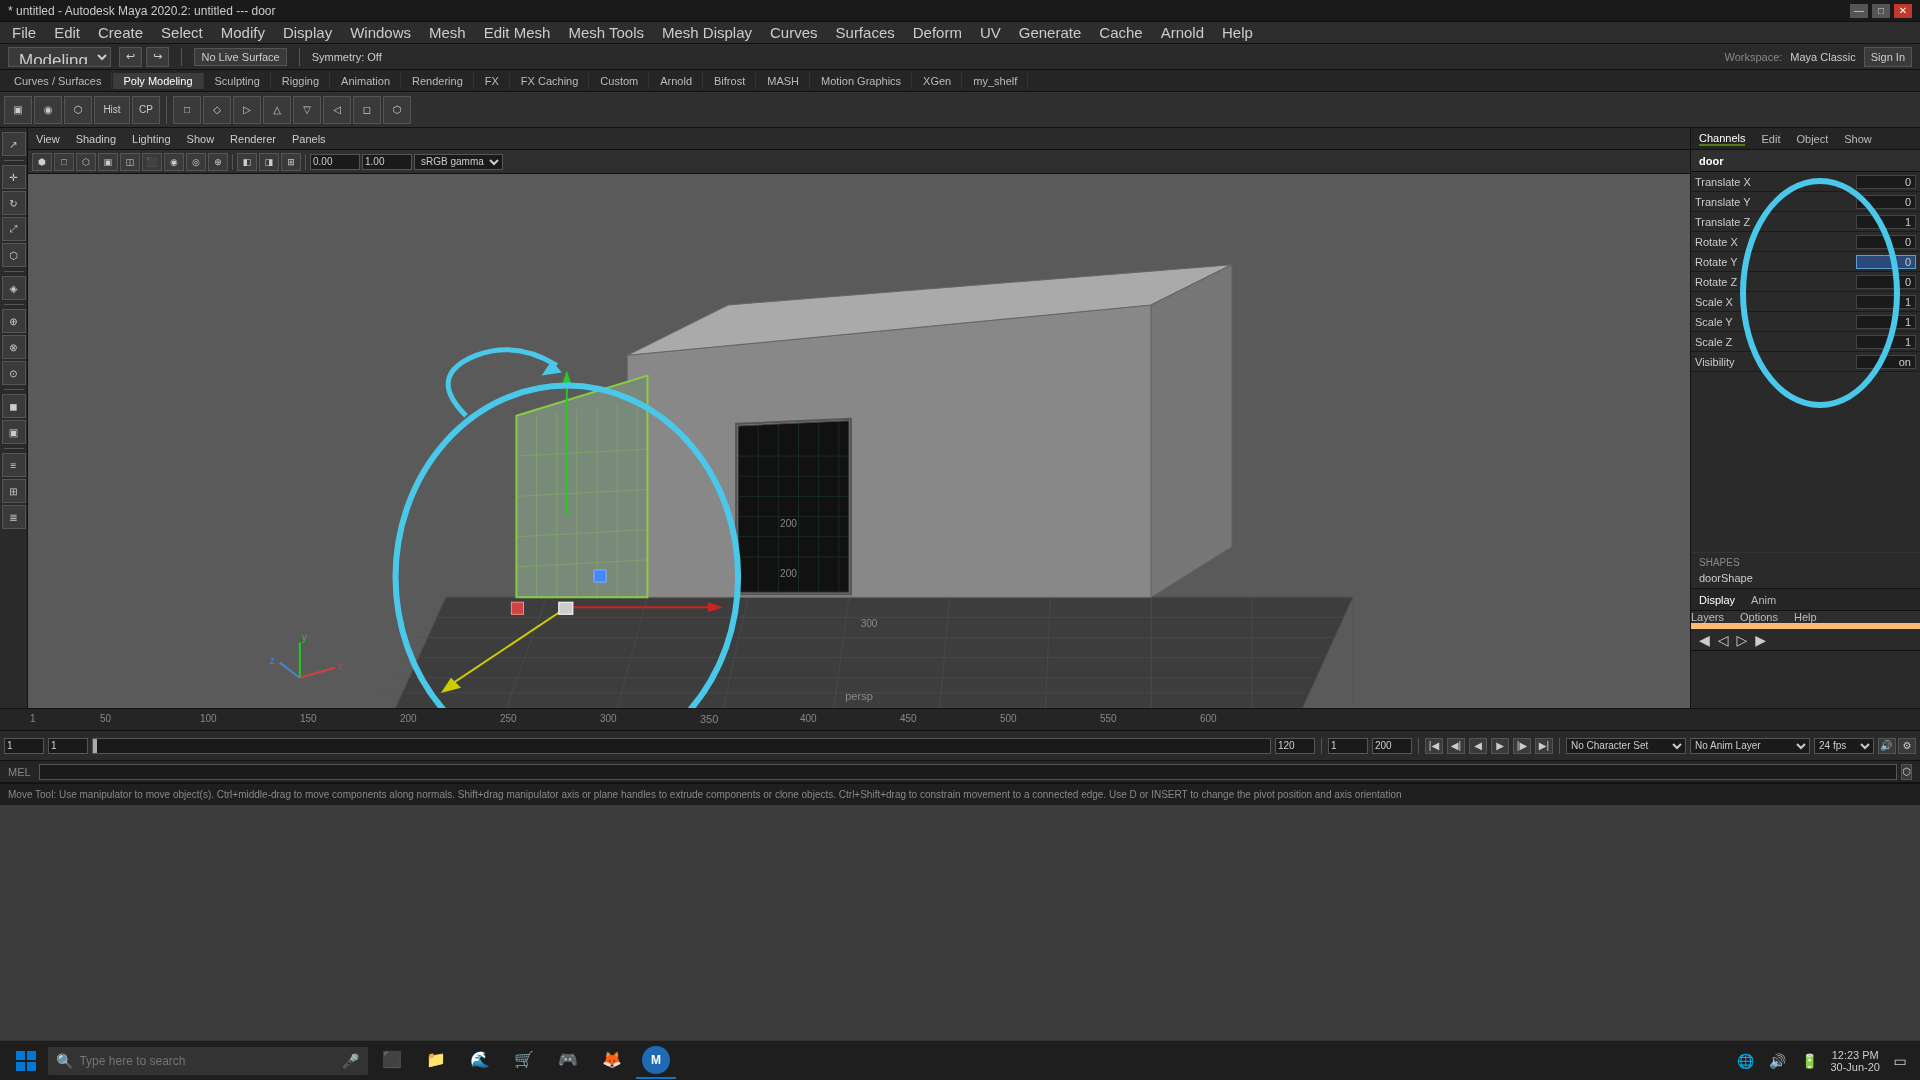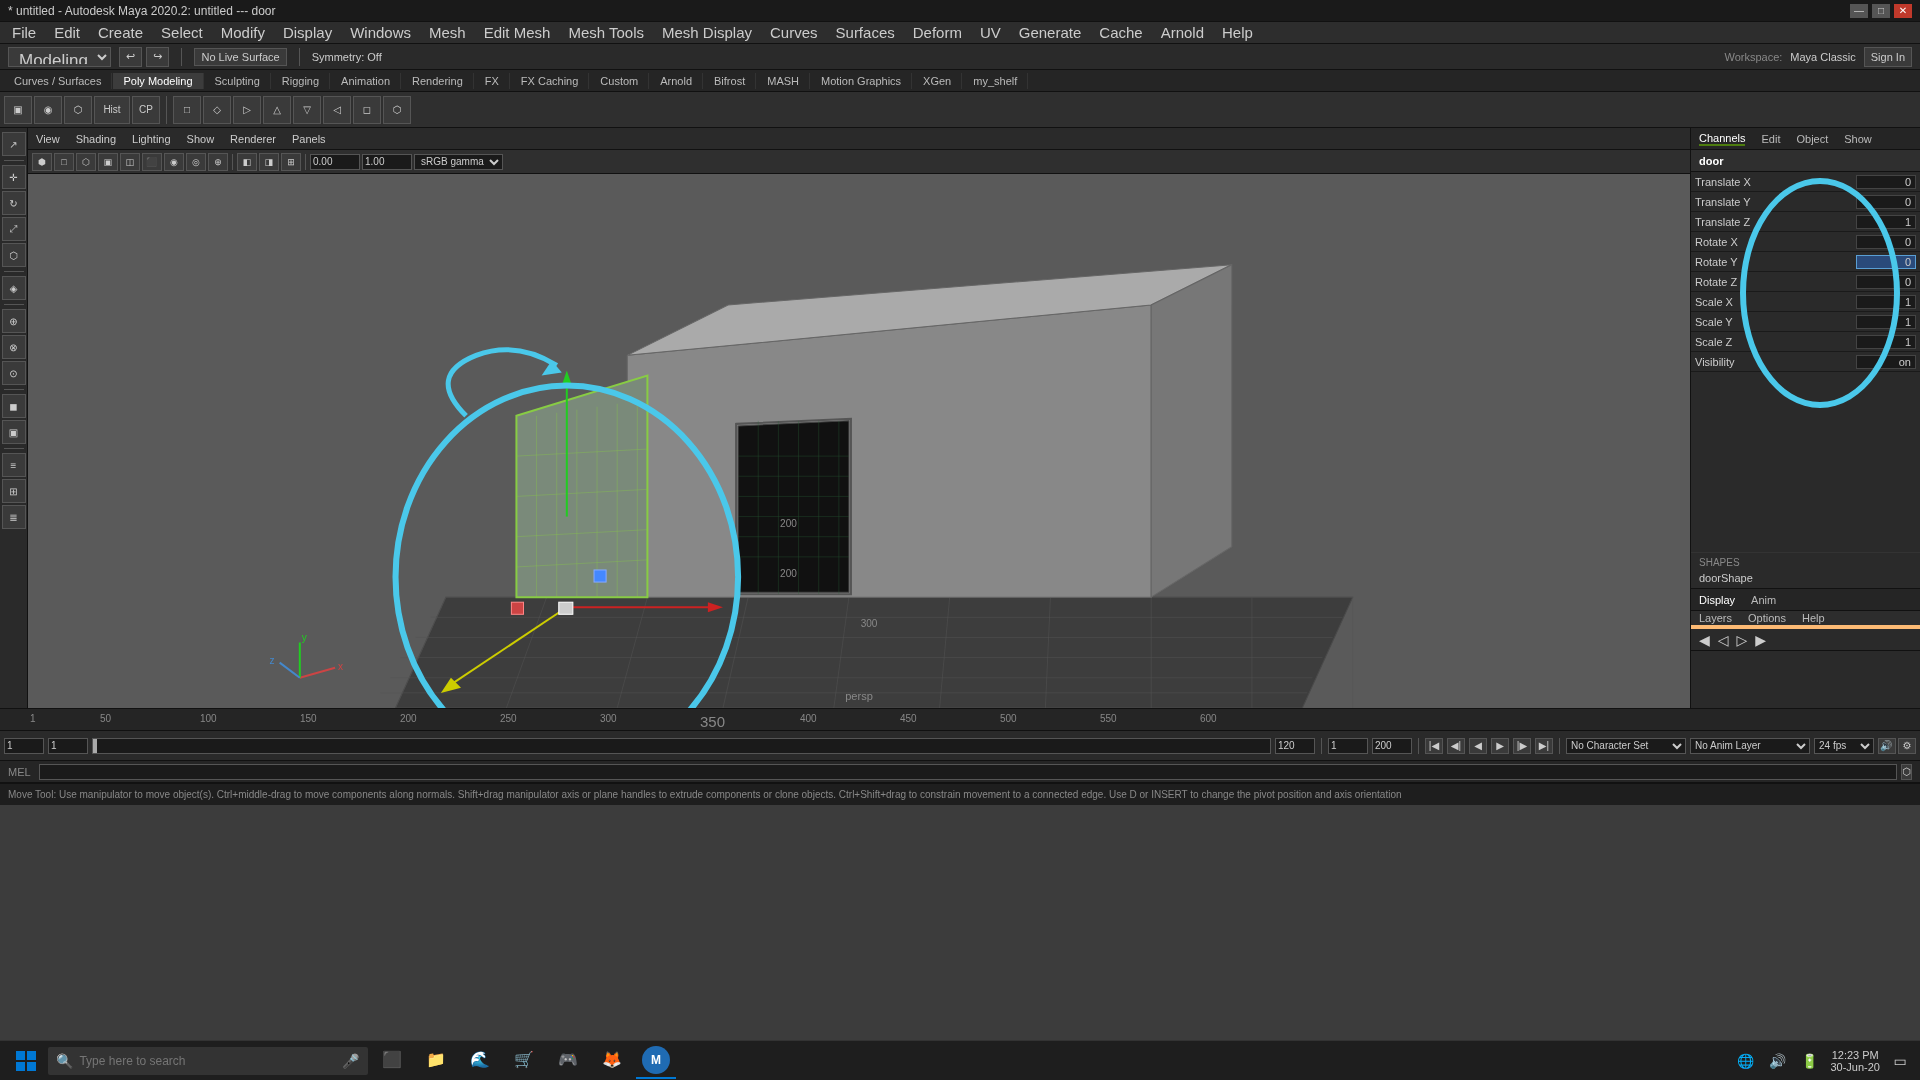--- a/index.html
+++ b/index.html
@@ -107,21 +107,21 @@
     
     #right-panel-bottom {
       height: 120px; border-top: 1px solid #111; background: #2a2a2a;
     }
     #display-anim-tabs {
       height: 22px; background: #252525; display: flex; align-items: center; padding: 0 8px; border-bottom: 1px solid #111; gap: 16px;
     }
     .da-tab { font-size: 11px; color: #bbb; cursor: pointer; }
     .da-tab.active { color: #fff; }
     #layers-options-help {
-      height: 18px; display: flex; align-items: center; padding: 0 8px; border-bottom: 4px solid #fdba74; gap: 16px; background: #2d2d2d;
+      height: 18px; display: flex; align-items: center; padding: 0 0; border-bottom: 6px solid #fdba74; gap: 16px; background: #2d2d2d;
     }
     .loh-item { font-size: 11px; color: #bbb; cursor: pointer; }
     #layers-area { flex: 1; background: #1e1e1e; }
     .layers-toolbar { height: 22px; display: flex; align-items: center; padding: 0 4px; background: #2a2a2a; border-bottom: 1px solid #111; }
     .lt-btn { font-size: 14px; color: #ccc; cursor: pointer; padding: 0 4px; }
 
     
     #timeline-area {
       width: 100%; background: #2a2a2a; border-top: 1px solid #111;
     }
@@ -515,21 +515,21 @@
 <div id="timeline-area">
 
   <div id="timeline-ruler" style="height:22px;background:#252525;border-bottom:1px solid #111;position:relative;overflow:hidden;padding-left:28px;">
     <span style="position:absolute;left:30px;top:4px;font-size:10px;color:#888;">1</span>
     <span style="position:absolute;left:100px;top:4px;font-size:10px;color:#888;">50</span>
     <span style="position:absolute;left:200px;top:4px;font-size:10px;color:#888;">100</span>
     <span style="position:absolute;left:300px;top:4px;font-size:10px;color:#888;">150</span>
     <span style="position:absolute;left:400px;top:4px;font-size:10px;color:#888;">200</span>
     <span style="position:absolute;left:500px;top:4px;font-size:10px;color:#888;">250</span>
     <span style="position:absolute;left:600px;top:4px;font-size:10px;color:#888;">300</span>
-    <span style="position:absolute;left:700px;top:4px;font-size:15px;color:#888;text-align:right;">350</span>
+    <span style="position:absolute;left:700px;top:4px;font-size:11px;color:#888;text-align:right;">350</span>
     <span style="position:absolute;left:800px;top:4px;font-size:10px;color:#888;">400</span>
     <span style="position:absolute;left:900px;top:4px;font-size:10px;color:#888;">450</span>
     <span style="position:absolute;left:1000px;top:4px;font-size:10px;color:#888;">500</span>
     <span style="position:absolute;left:1100px;top:4px;font-size:10px;color:#888;">550</span>
     <span style="position:absolute;left:1200px;top:4px;font-size:10px;color:#888;">600</span>
   </div>
 
   <div id="timeline-playbar" style="height:30px;background:#2a2a2a;display:flex;align-items:center;padding:0 4px;gap:4px;border-bottom:1px solid #111;">
     <input class="pb-input" type="text" value="1" style="">
     <input class="pb-input" type="text" value="1" style="">

